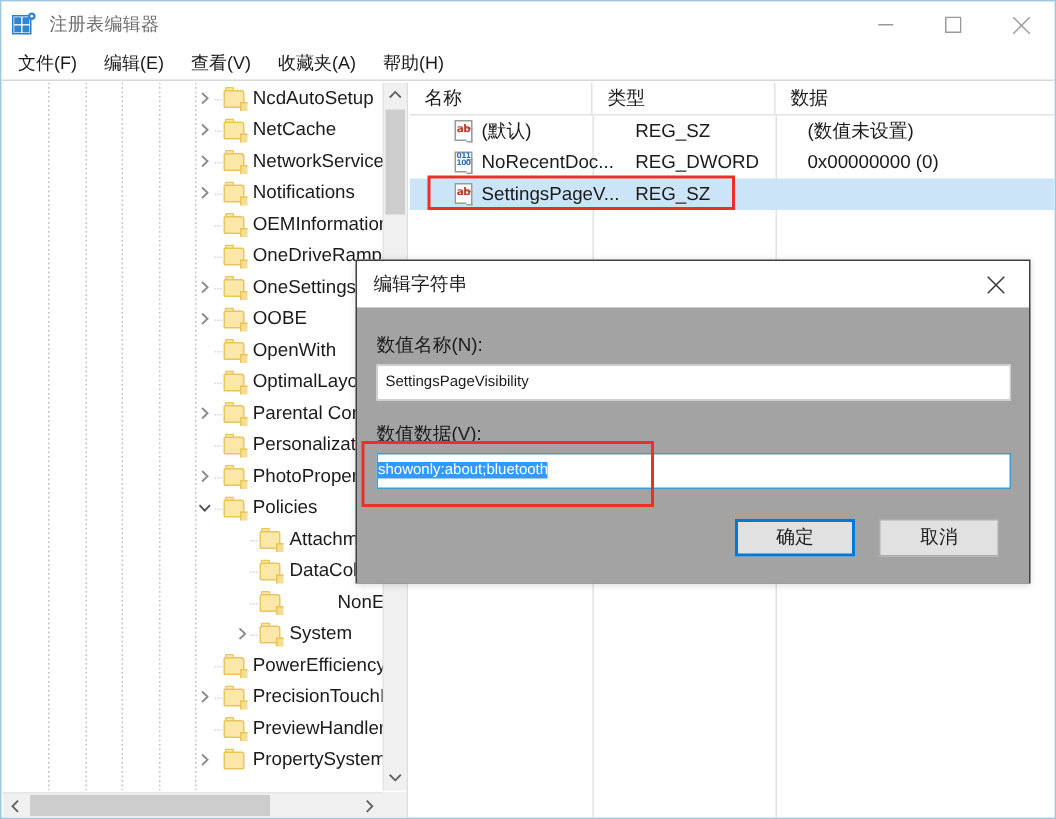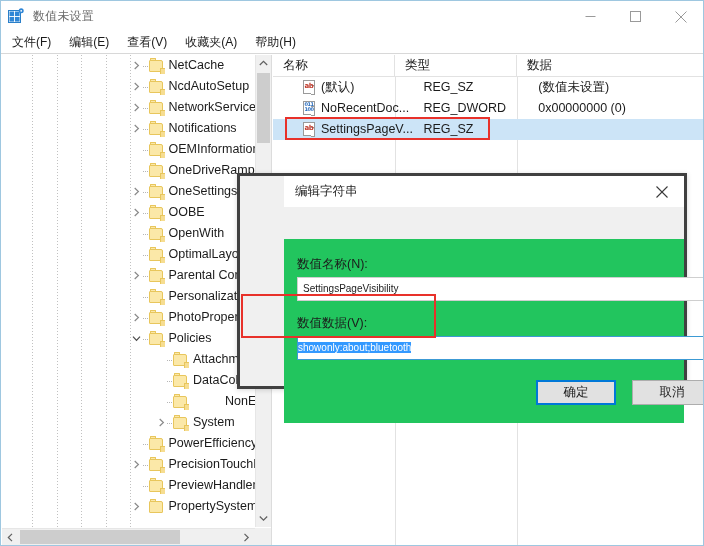--- a/index.html
+++ b/index.html
@@ -369,25 +369,24 @@
   }
 
   
   .dialog {
     position: absolute;
     left: 236px;
     top: 172px;
     width: 450px;
     height: 216px;
     background: #f0f0f0;
-    border: 3px solid #404040;
+    border: 1px solid #404040;
     box-sizing: border-box;
     z-index: 30;
     box-shadow: 0 1px 5px rgba(0,0,0,.16);
-    padding-left: 44px;
   }
   .dlg-title {
     height: 31px;
     background: #ffffff;
     display: flex;
     align-items: center;
     box-sizing: border-box;
   }
   .dlg-title .t {
     font-size: 12.5px;
@@ -398,22 +397,21 @@
     margin-left: auto;
     width: 44px;
     height: 30px;
     display: flex;
     align-items: center;
     justify-content: center;
   }
   .dlg-body {
     position: relative;
     height: 184px;
-    background: #22c55e;
-    margin-top: 32px;
+    background: #a3a3a3;
   }
   .field-label {
     position: absolute;
     font-size: 12.5px;
     color: #1b1b1b;
   }
   .field-input {
     position: absolute;
     background: #ffffff;
     box-sizing: border-box;
@@ -455,21 +453,21 @@
       <svg width="17" height="17" viewBox="0 0 17 17">
         <rect x="0.5" y="2.5" width="12" height="12" fill="#ffffff" stroke="#2a7fc9"></rect>
         <rect x="1.5" y="3.5" width="4.6" height="4.6" fill="#2f86d6"></rect>
         <rect x="7" y="3.5" width="4.6" height="4.6" fill="#2f86d6"></rect>
         <rect x="1.5" y="9" width="4.6" height="4.6" fill="#2f86d6"></rect>
         <rect x="7" y="9" width="4.6" height="4.6" fill="#2f86d6"></rect>
         <circle cx="13.2" cy="2.8" r="2.5" fill="#2f86d6"></circle>
         <circle cx="13.2" cy="2.8" r="0.9" fill="#ffffff"></circle>
       </svg>
     </div>
-    <div class="title-text">数值未设置</div>
+    <div class="title-text">注册表编辑器</div>
     <div class="win-buttons">
       <div class="win-btn">
         <svg width="11" height="11" viewBox="0 0 11 11">
             <line x1="0.5" y1="5.5" x2="10.5" y2="5.5" stroke="#9a9a9a" stroke-width="1"></line>
           </svg>
       </div>
       <div class="win-btn">
         <svg width="11" height="11" viewBox="0 0 11 11">
             <rect x="0.5" y="0.5" width="10" height="10" fill="none" stroke="#9a9a9a" stroke-width="1"></rect>
           </svg>
@@ -504,35 +502,35 @@
               <svg width="9" height="9" viewBox="0 0 9 9">
                 <polyline points="2.7,1 6.4,4.5 2.7,8" fill="none" stroke="#8a8a8a" stroke-width="1.2"></polyline>
               </svg>
             </div>
             <div class="dotlink" style="left: 140.5px; top: 11px;"></div>
             <div class="folder" style="left: 146.5px; top: 5px;">
               <div class="f-tab"></div>
               <div class="f-back"></div>
               <div class="f-fold"></div>
             </div>
+            <div class="label" style="left: 166.5px;">NcdAutoSetup</div>
+          </div>
+          <div class="tree-row">
+            <div class="twisty" style="left: 128.5px;">
+              <svg width="9" height="9" viewBox="0 0 9 9">
+                <polyline points="2.7,1 6.4,4.5 2.7,8" fill="none" stroke="#8a8a8a" stroke-width="1.2"></polyline>
+              </svg>
+            </div>
+            <div class="dotlink" style="left: 140.5px; top: 11px;"></div>
+            <div class="folder" style="left: 146.5px; top: 5px;">
+              <div class="f-tab"></div>
+              <div class="f-back"></div>
+              <div class="f-fold"></div>
+            </div>
             <div class="label" style="left: 166.5px;">NetCache</div>
-          </div>
-          <div class="tree-row">
-            <div class="twisty" style="left: 128.5px;">
-              <svg width="9" height="9" viewBox="0 0 9 9">
-                <polyline points="2.7,1 6.4,4.5 2.7,8" fill="none" stroke="#8a8a8a" stroke-width="1.2"></polyline>
-              </svg>
-            </div>
-            <div class="dotlink" style="left: 140.5px; top: 11px;"></div>
-            <div class="folder" style="left: 146.5px; top: 5px;">
-              <div class="f-tab"></div>
-              <div class="f-back"></div>
-              <div class="f-fold"></div>
-            </div>
-            <div class="label" style="left: 166.5px;">NcdAutoSetup</div>
           </div>
           <div class="tree-row">
             <div class="twisty" style="left: 128.5px;">
               <svg width="9" height="9" viewBox="0 0 9 9">
                 <polyline points="2.7,1 6.4,4.5 2.7,8" fill="none" stroke="#8a8a8a" stroke-width="1.2"></polyline>
               </svg>
             </div>
             <div class="dotlink" style="left: 140.5px; top: 11px;"></div>
             <div class="folder" style="left: 146.5px; top: 5px;">
               <div class="f-tab"></div>

